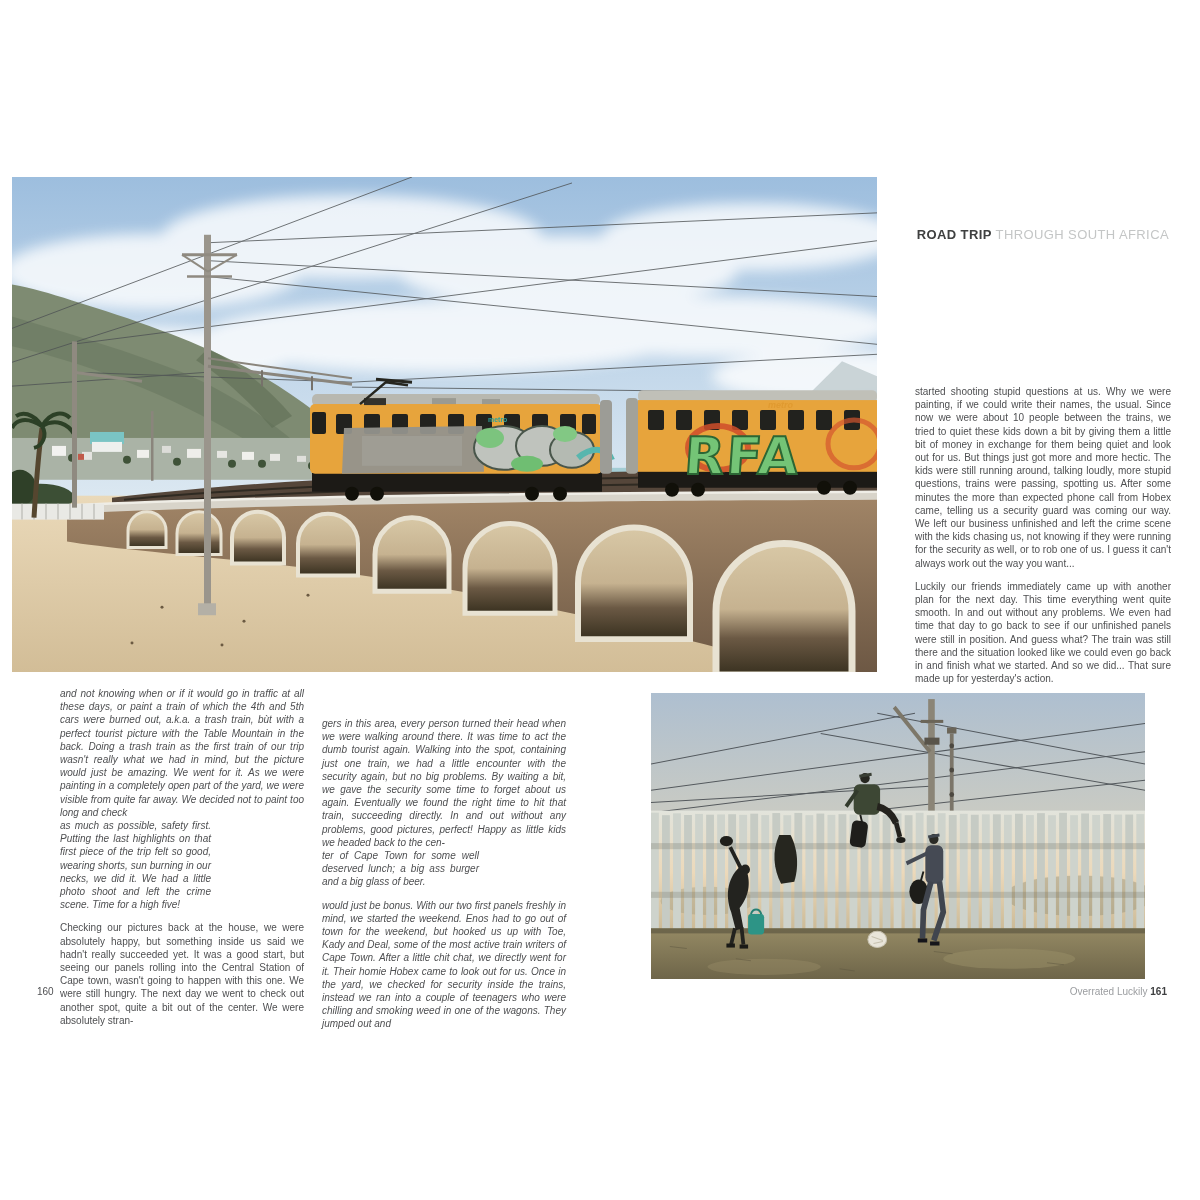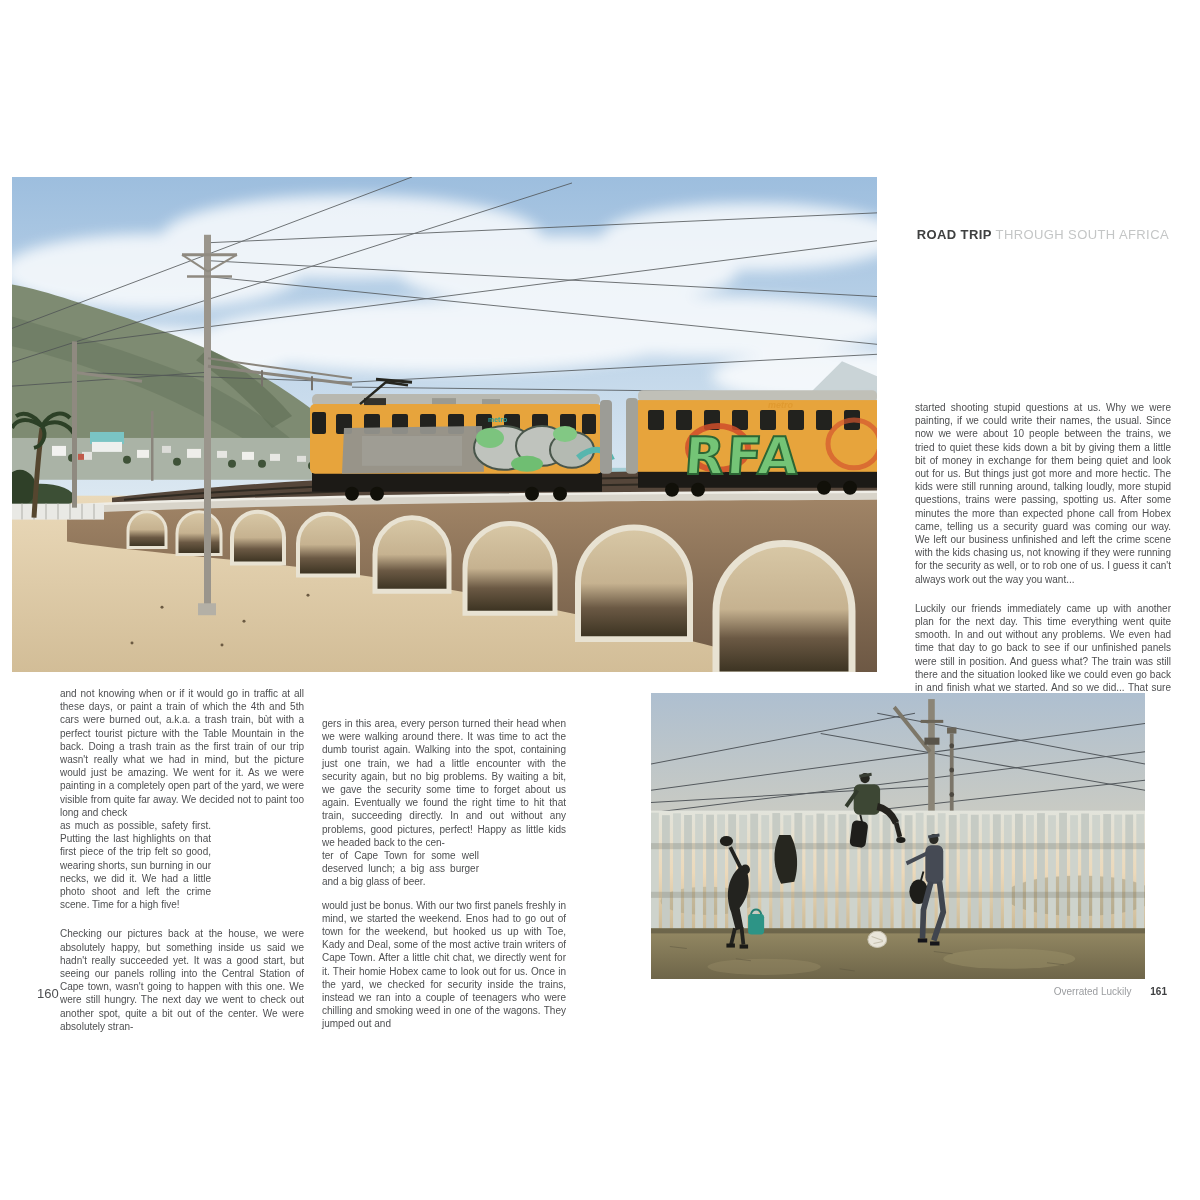--- a/index.html
+++ b/index.html
@@ -5,34 +5,34 @@
   html,body{margin:0;padding:0;background:#fff;}
   .canvas{position:relative;width:1200px;height:1200px;background:#ffffff;overflow:hidden;
           font-family:"Liberation Sans", sans-serif;color:#4e4f51;}
   .header{position:absolute;top:227px;right:31px;font-size:13px;letter-spacing:.4px;white-space:nowrap;}
   .header .hb{font-weight:bold;color:#3f4040;padding-left:28px;}
   .header .hl{color:#c4c6c6;}
   .photo{position:absolute;overflow:hidden;}
   .photo-main{left:12px;top:177px;width:865px;height:495px;}
   .photo-fence{left:651px;top:693px;width:494px;height:286px;}
   .bodytext{font-size:10px;line-height:13.2px;text-align:justify;color:#4e4f51;}
-  .bodytext p{margin:16px 0 10px 0;}
+  .bodytext p{margin:0 0 10px 0;}
   .col-right{position:absolute;left:915px;top:385px;width:256px;}
   .col1{position:absolute;left:60px;top:687px;width:244px;}
   .col2{position:absolute;left:322px;top:717px;width:244px;}
   .narrow-l{width:151px;}
   .narrow-r{width:157px;}
-  .wrapblock{margin:0 0 10px 0;}
+  .wrapblock{margin:0 0 10px 0;font-style:italic;}
   .pullquote{position:absolute;left:196px;top:810px;width:212px;text-align:center;
              font-family:"DejaVu Sans", sans-serif;font-weight:bold;font-style:italic;
              font-size:13px;line-height:18.5px;color:#3c3c3e;}
-  .footer-left{position:absolute;left:37px;top:986px;font-size:13px;color:#4e4f51;}
+  .footer-left{position:absolute;left:37px;top:986px;font-size:10px;color:#4e4f51;}
   .footer-right{position:absolute;right:33px;top:986px;font-size:10px;white-space:nowrap;}
   .footer-right .fm{color:#9b9da0;}
-  .footer-right .fp{color:#3e3f41;font-weight:bold;margin-left:16px;text-align:right;}
+  .footer-right .fp{color:#3e3f41;font-weight:bold;margin-left:0;text-align:right;}
   svg{display:block;}
 </style>
 </head>
 <body>
 
 <div class="canvas">
 
   <div class="header">
     <span class="hb">ROAD TRIP</span>
     <span class="hl">THROUGH SOUTH AFRICA</span>

